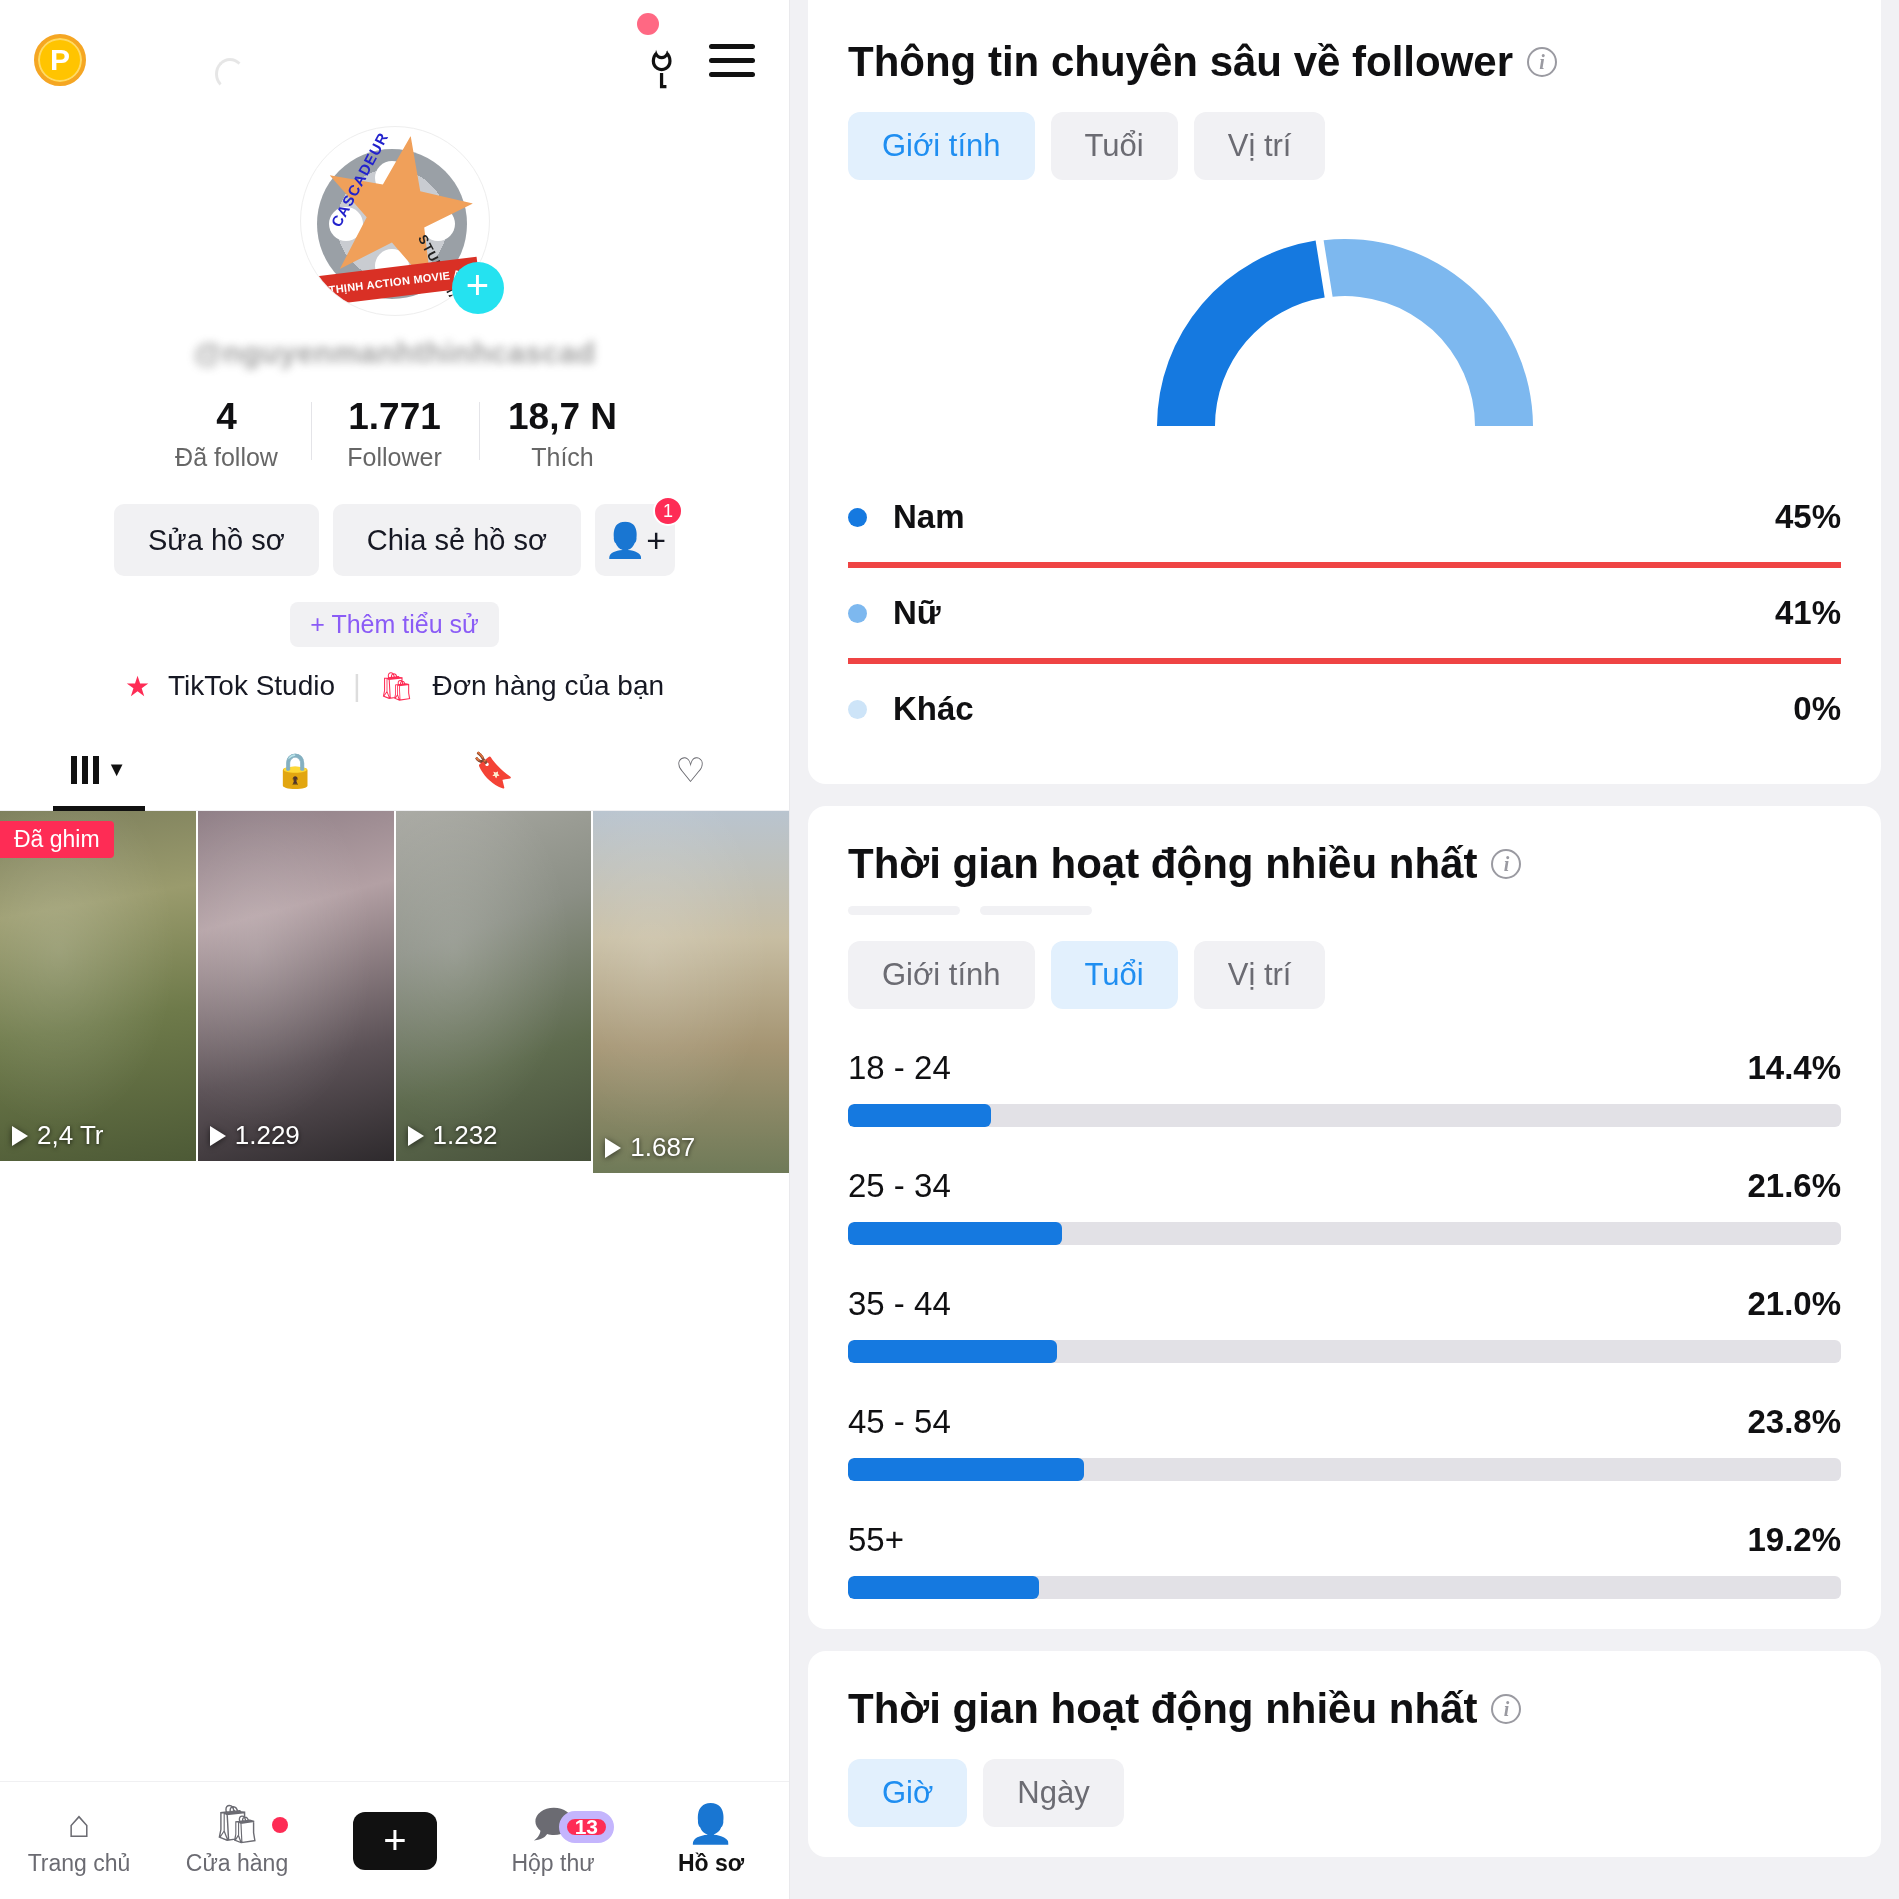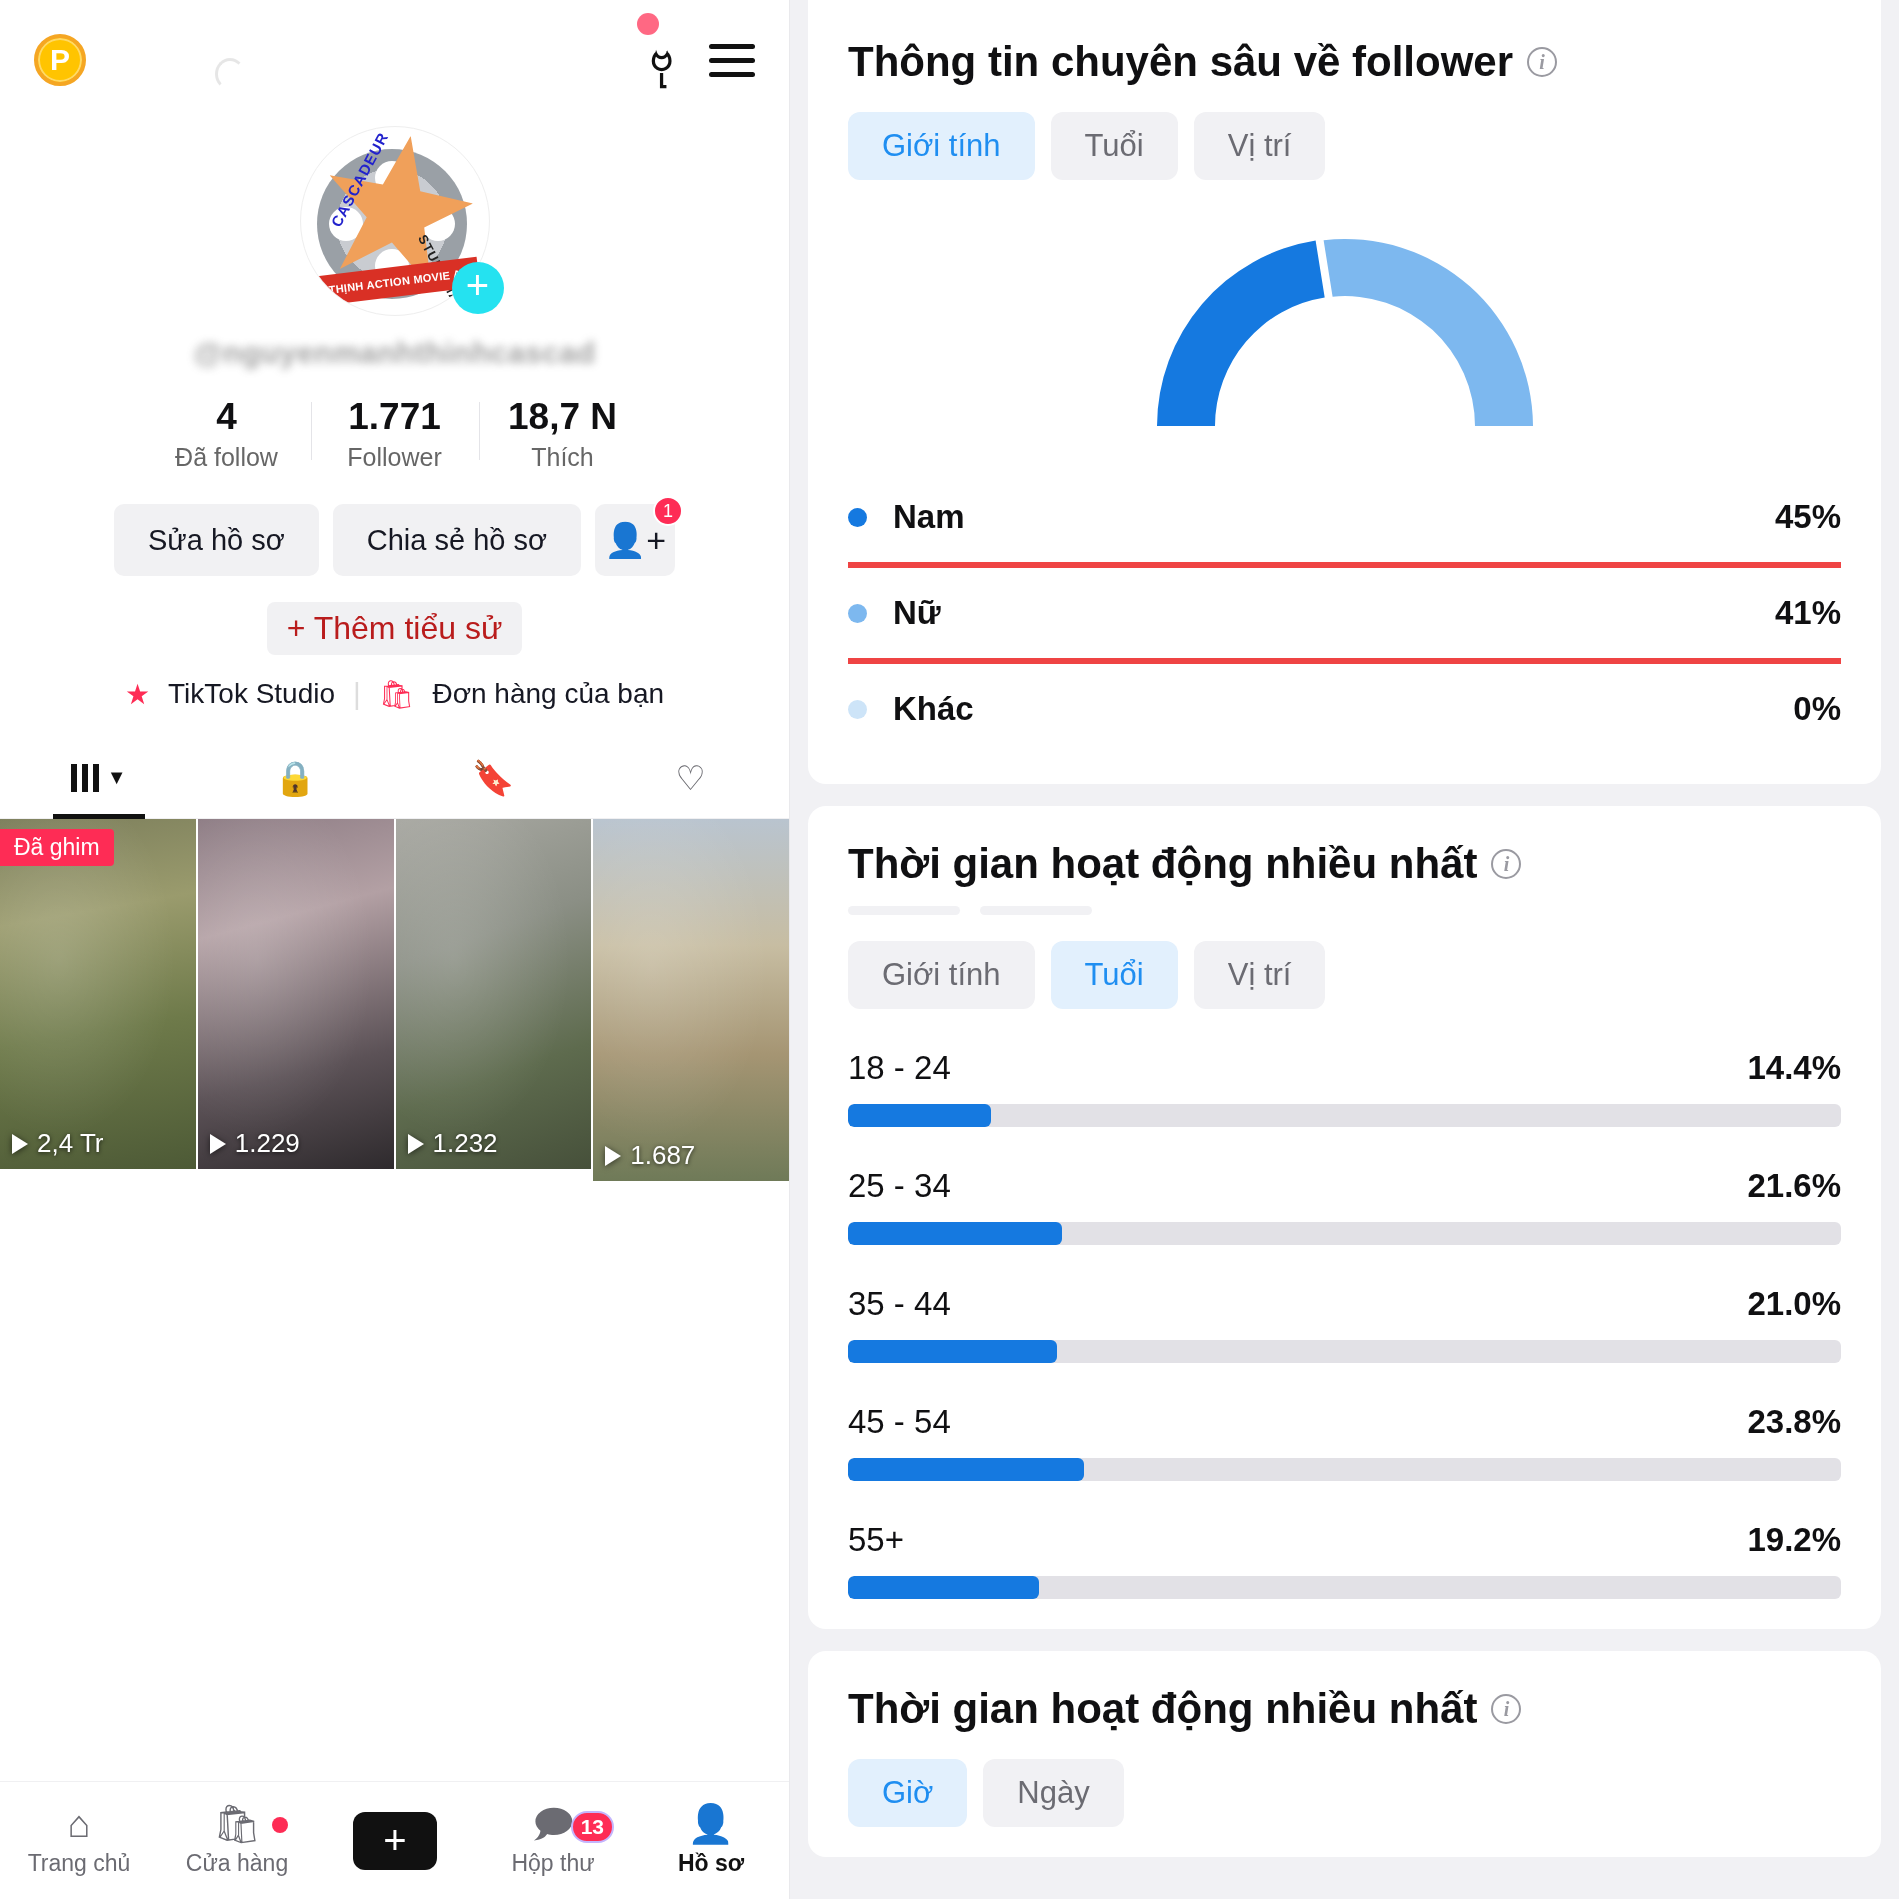--- a/index.html
+++ b/index.html
@@ -129,21 +129,21 @@
   .icon-badge {
     position: absolute; right: -8px; top: -8px;
     background: #fe2c55; color: #fff; border-radius: 50%;
     width: 30px; height: 30px; font-size: 18px;
     display: flex; align-items: center; justify-content: center;
     border: 2px solid #fff;
   }
   .bio-add {
     margin: 26px auto 0; width: fit-content;
     background: #f1f1f3; border-radius: 8px; padding: 8px 20px;
-    font-size: 32px; color: #b91c1c;
+    font-size: 25px; color: #8b5cf6;
   }
   .studio-row {
     display: flex; justify-content: center; align-items: center;
     gap: 18px; margin-top: 22px; font-size: 28px; color: #161823;
   }
   .studio-row .sep { color: #ddd; font-size: 30px; }
   .ic-pink { color: #fe2c55; font-size: 28px; }
 
   .tabs-row {
     display: flex; margin-top: 26px; height: 82px; align-items: center;
@@ -209,21 +209,21 @@
   .plus-btn::after  { right: -8px; background: #FE2C55; }
   .dot-red {
     position: absolute; right: 28px; top: 12px;
     width: 16px; height: 16px; border-radius: 50%; background: #fe2c55;
   }
   .count-badge {
     position: absolute; right: 18px; top: 6px;
     background: #fe2c55; color: #fff; border-radius: 18px;
     min-width: 40px; height: 32px; font-size: 21px; font-weight: 600;
     display: flex; align-items: center; justify-content: center;
-    padding: 0 8px; border: 2px solid #c4b5fd;
+    padding: 0 8px; border: 8px solid #c4b5fd;
   }
 
   
   .analytics {
     width: 1109px; height: 1899px; background: #f1f1f4;
     padding: 0 18px; overflow: hidden;
   }
   .card {
     background: #fff; border-radius: 18px; padding: 34px 40px 30px;
     margin-bottom: 22px;

